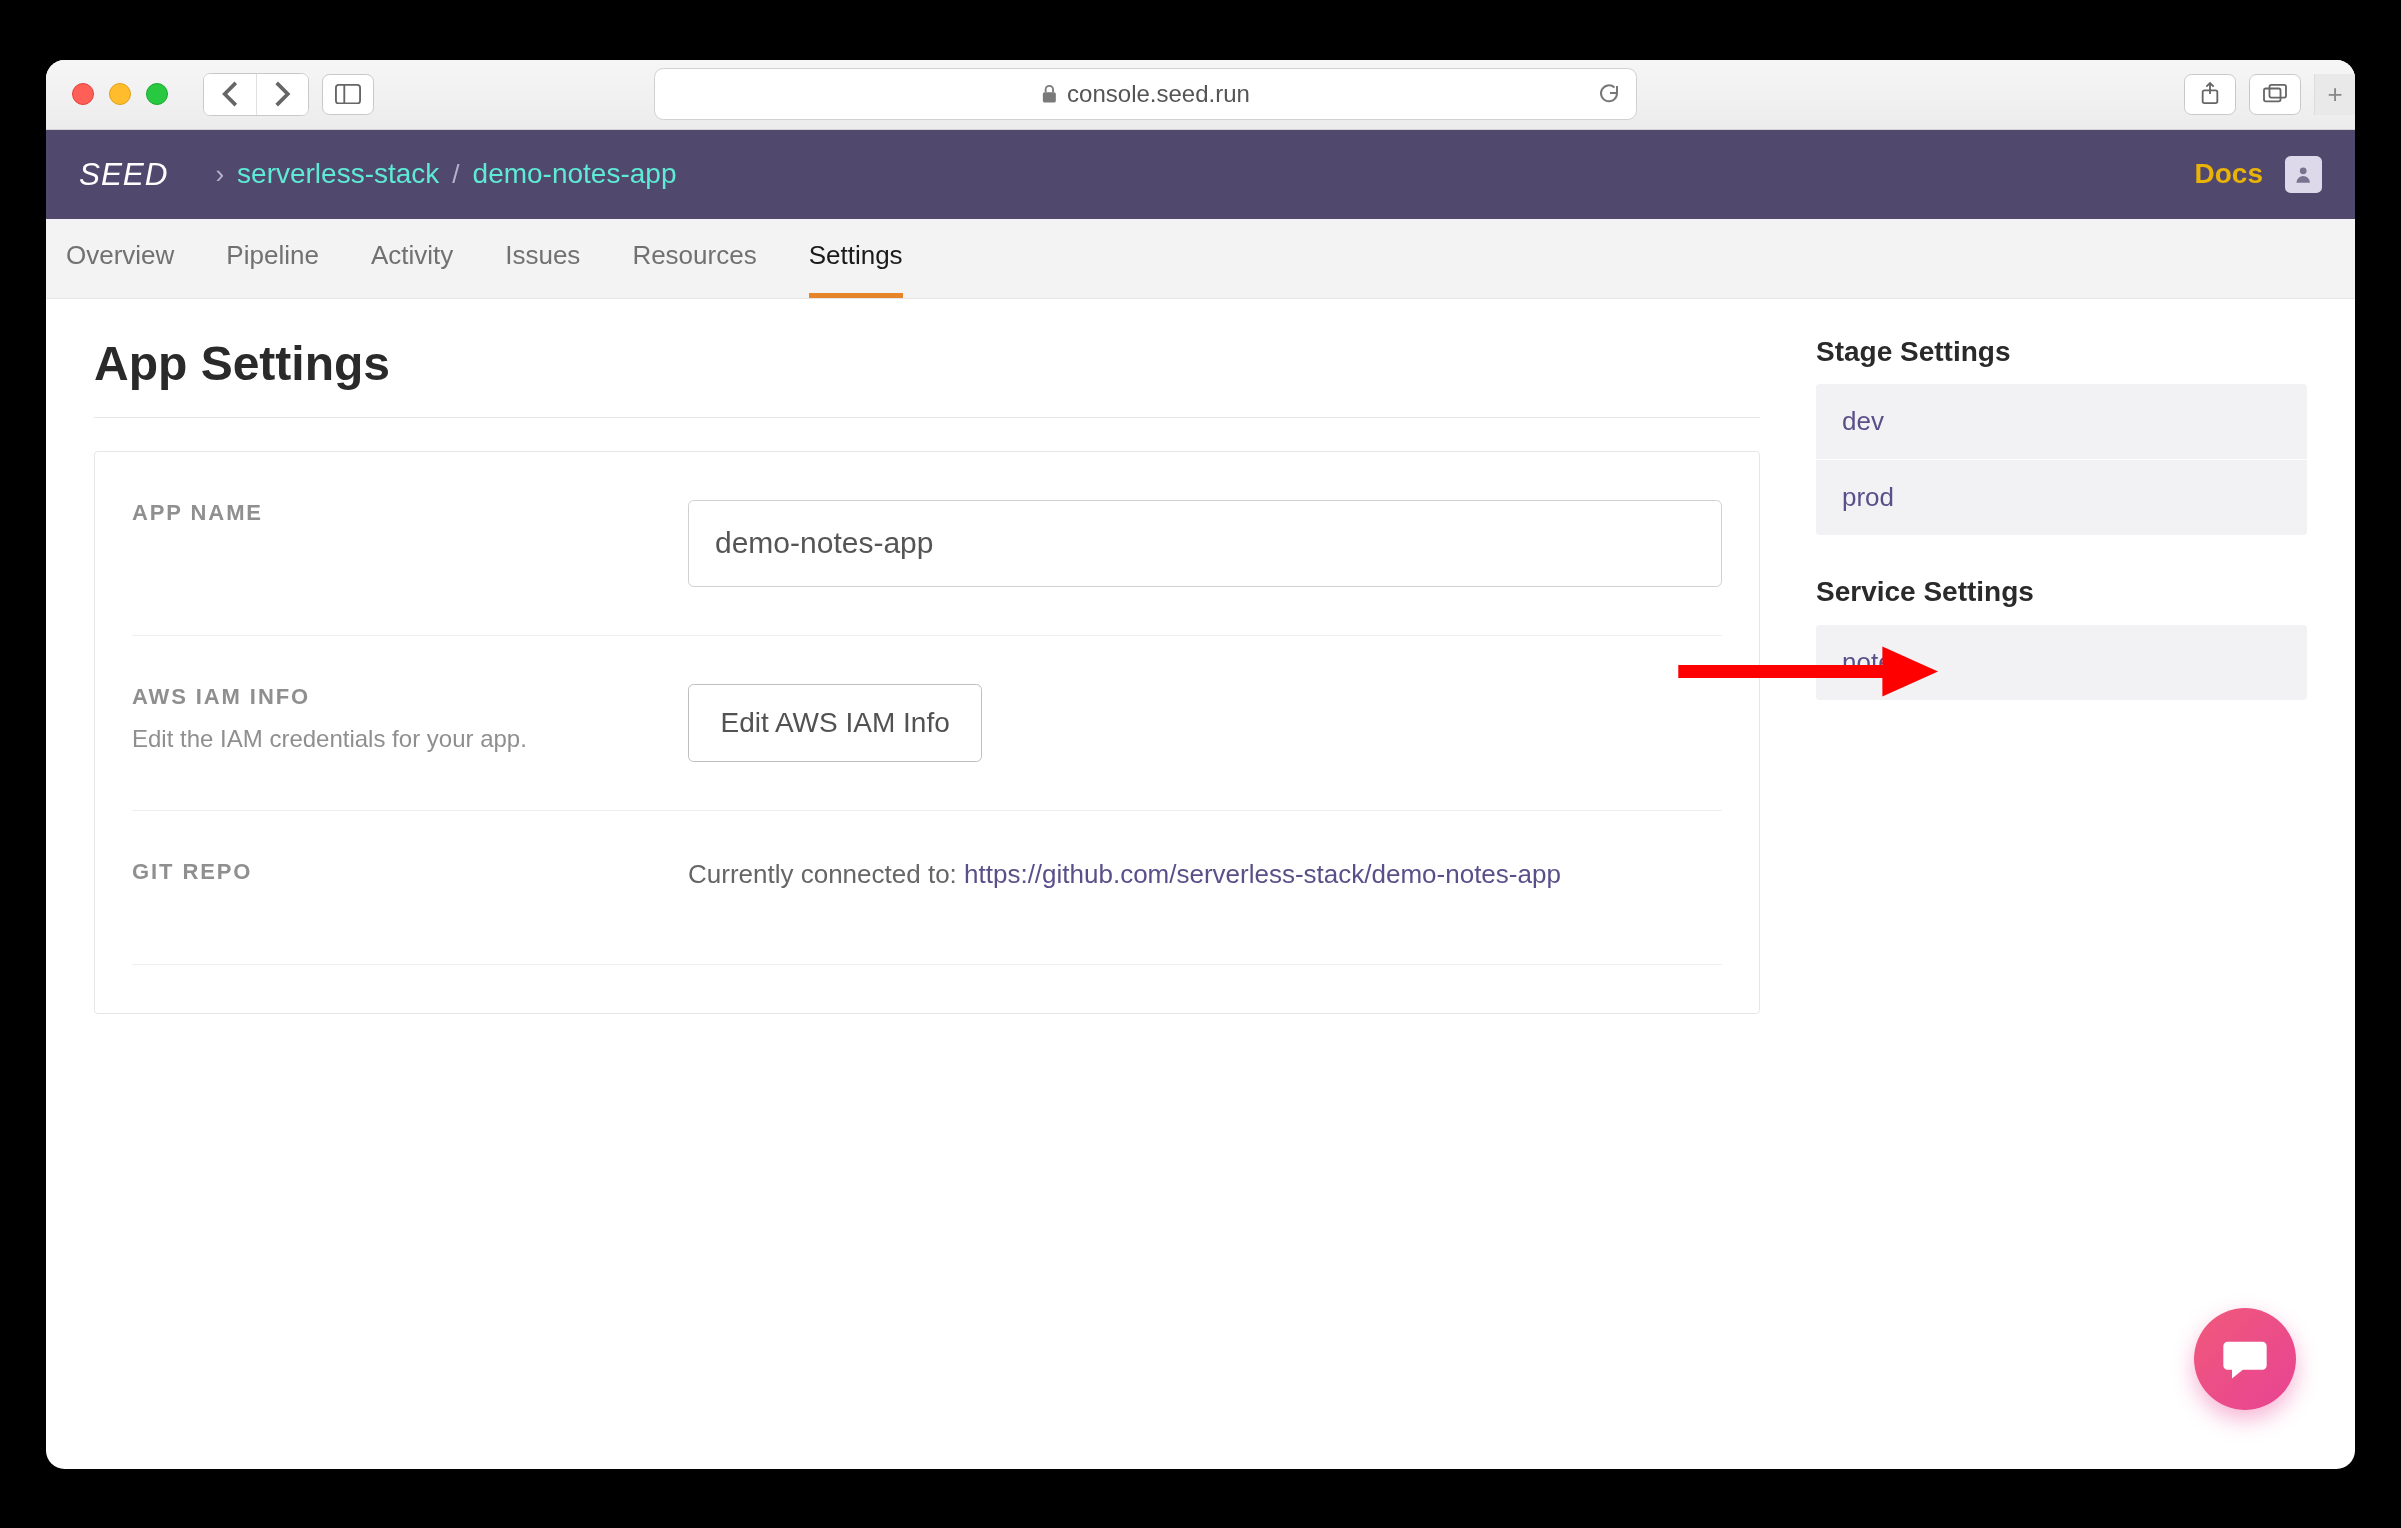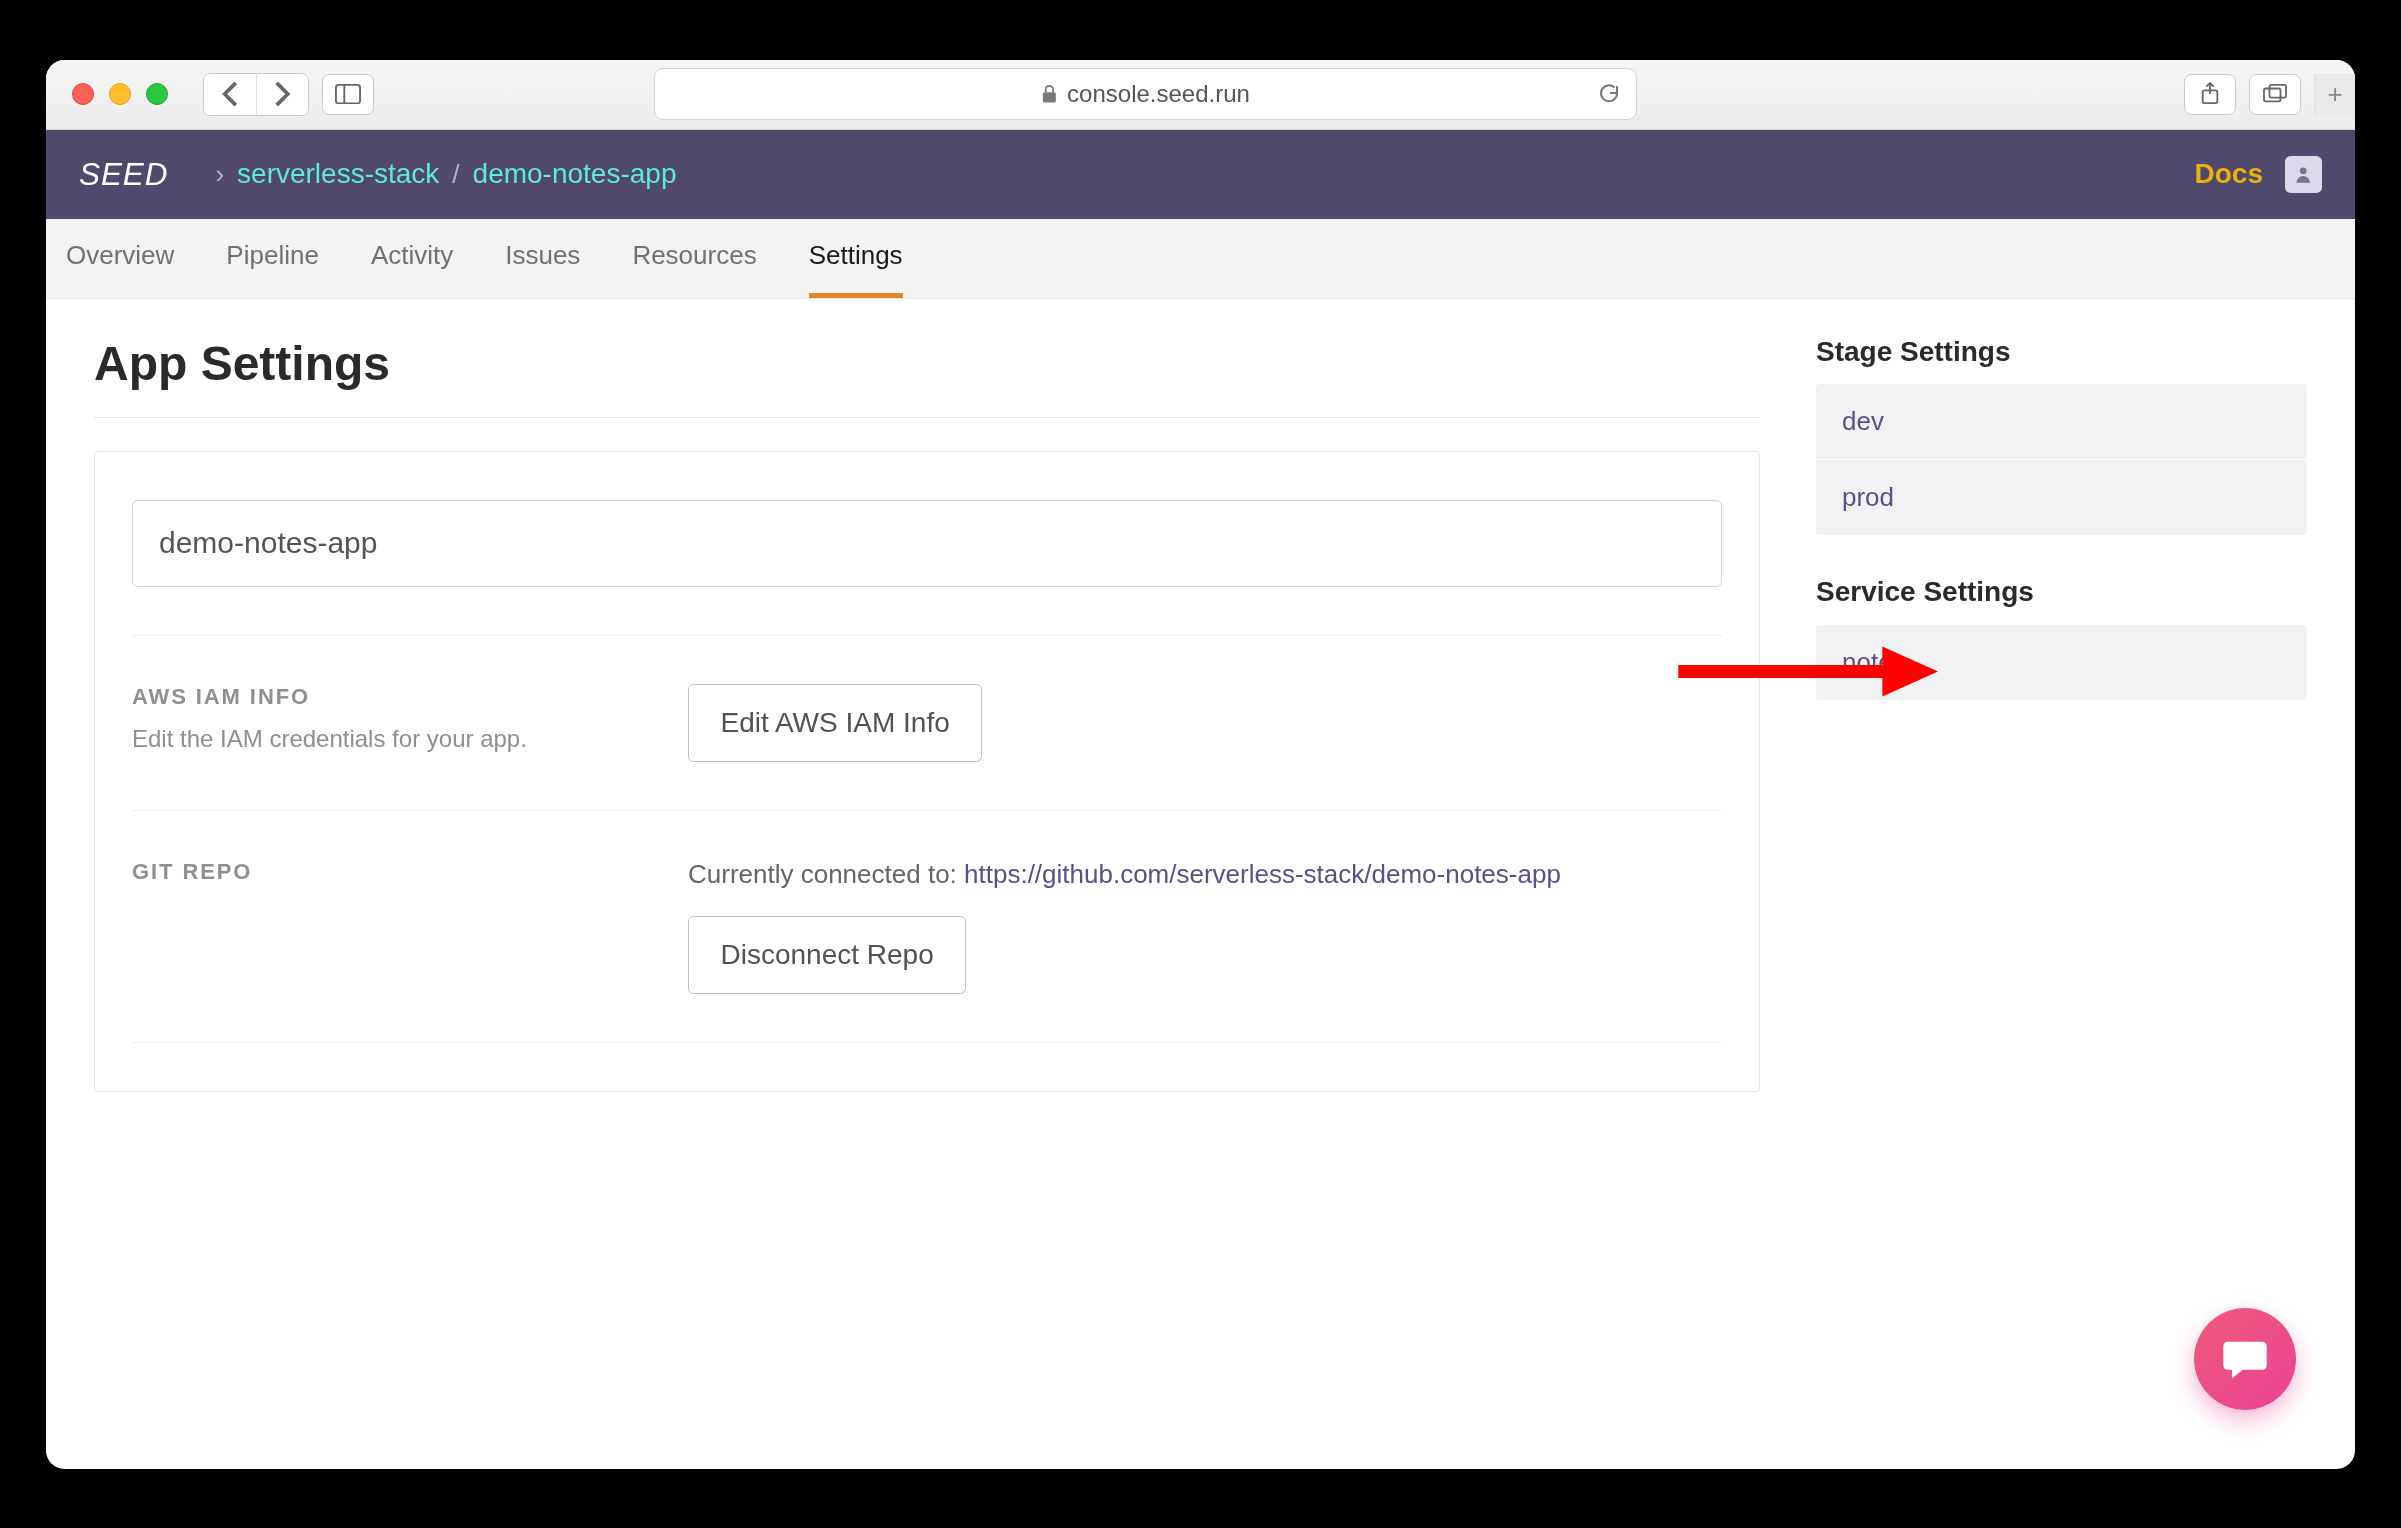--- a/index.html
+++ b/index.html
@@ -327,20 +327,23 @@
     <div class="tab active">Settings</div>
   </div>
 
   <div class="content-wrap">
     <div class="main-col">
       <h1 class="page-title">App Settings</h1>
       <hr class="title-underline">
       <div class="card">
 
         <div class="section">
+          <div class="section-label">
+            <h3>APP NAME</h3>
+          </div>
           <div class="section-body">
             <input class="text-input" type="text" value="demo-notes-app" style="">
           </div>
         </div>
 
         <div class="section">
           <div class="section-label">
             <h3>AWS IAM INFO</h3>
             <p>Edit the IAM credentials for your app.</p>
           </div>
@@ -350,21 +353,20 @@
         </div>
 
         <div class="section">
           <div class="section-label">
             <h3>GIT REPO</h3>
           </div>
           <div class="section-body">
             <div class="repo-text">
               <span>Currently connected to: </span><a href="#">https://github.com/serverless-stack/demo-notes-app</a>
             </div>
-            <button class="btn">Disconnect Repo</button>
           </div>
         </div>
 
         <div class="section" style="padding-bottom:0">
           <div class="section-body"></div>
         </div>
 
       </div>
     </div>
 

